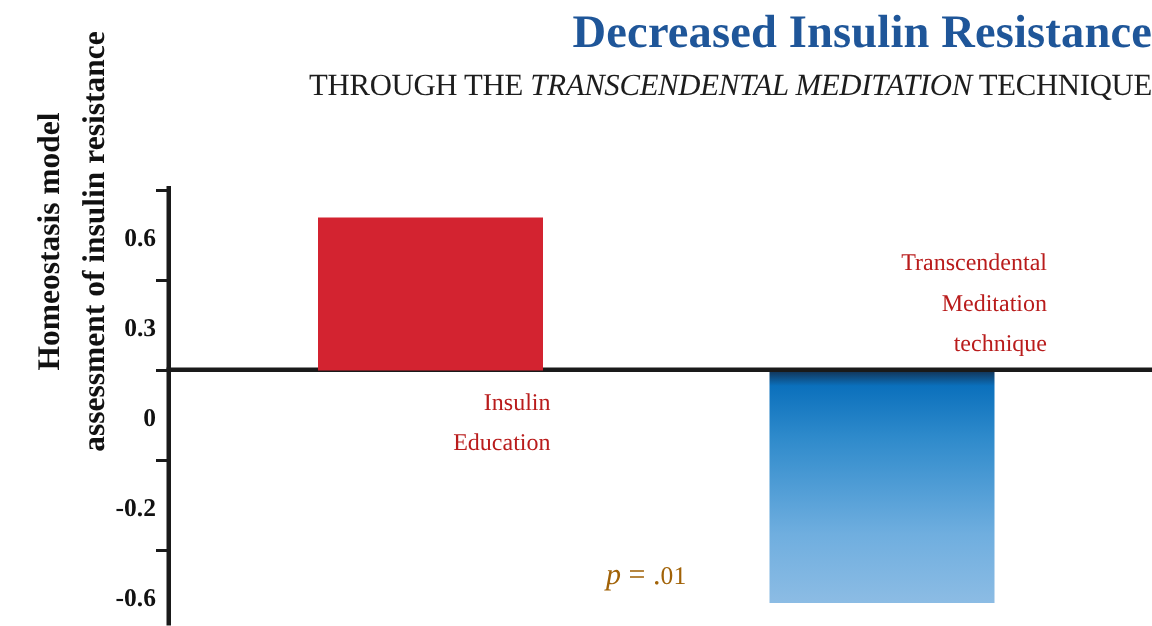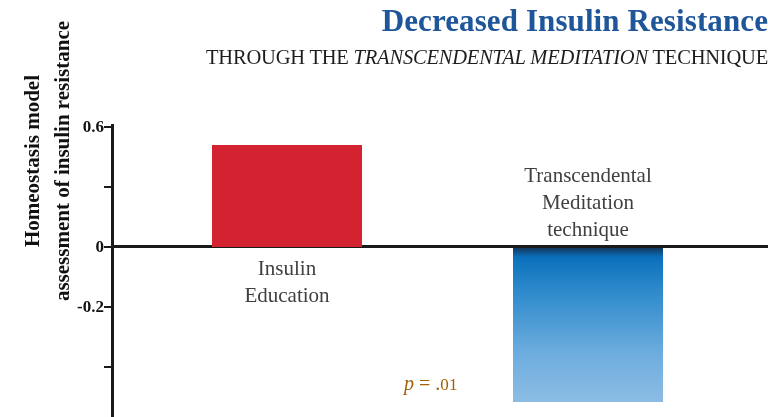--- a/index.html
+++ b/index.html
@@ -95,20 +95,21 @@
     font-weight: bold;
     font-size: 17px;
     line-height: 17px;
     color: #111111;
   }
   .tick-wrap {
     position: absolute;
     left: 0;
     width: 104px;
     height: 17px;
+    margin-top: 32px;
   }
 
   
   #y-axis-caption {
     position: absolute;
     left: -152px;
     top: 130px;
     width: 400px;
     height: 62px;
     transform: rotate(-90deg);
@@ -137,25 +138,25 @@
     left: 513px;
     top: 248px;
     width: 150px;
     height: 154px;
     background: linear-gradient(to bottom, #12395f 0%, #0B70BC 6%, #2E8ACB 28%, #6FAEDF 70%, #8CBCE4 100%);
   }
 
   
   .bar-label {
     position: absolute;
-    text-align: center;
-    font-family: "Liberation Serif", serif;
-    font-size: 21px;
+    text-align: right;
+    font-family: "Liberation Serif", serif;
+    font-size: 16px;
     line-height: 27px;
-    color: #404040;
+    color: #b91c1c;
     white-space: nowrap;
   }
   #label-health-education {
     left: 207px;
     top: 255px;
     width: 160px;
   }
   #label-tm-technique {
     left: 478px;
     top: 162px;
@@ -193,32 +194,38 @@
 
   <div id="y-axis-line"></div>
   <div id="zero-line"></div>
 
   <div class="tick-mark" style="top:126px;"></div>
   <div class="tick-wrap" style="top:118px;">
     <span class="tick-label">0.6</span>
   </div>
 
   <div class="tick-mark" style="top:186px;"></div>
+  <div class="tick-wrap" style="top:178px;">
+    <span class="tick-label">0.3</span>
+  </div>
 
   <div class="tick-mark" style="top:246px;"></div>
   <div class="tick-wrap" style="top:238px;">
     <span class="tick-label">0</span>
   </div>
 
   <div class="tick-mark" style="top:306px;"></div>
   <div class="tick-wrap" style="top:298px;">
     <span class="tick-label">-0.2</span>
   </div>
 
   <div class="tick-mark" style="top:366px;"></div>
+  <div class="tick-wrap" style="top:358px;">
+    <span class="tick-label">-0.6</span>
+  </div>
 
   <div id="bar-health-education"></div>
   <div id="bar-tm-technique"></div>
 
   <div class="bar-label" id="label-health-education">
     <div>Insulin</div>
     <div>Education</div>
   </div>
 
   <div class="bar-label" id="label-tm-technique">

